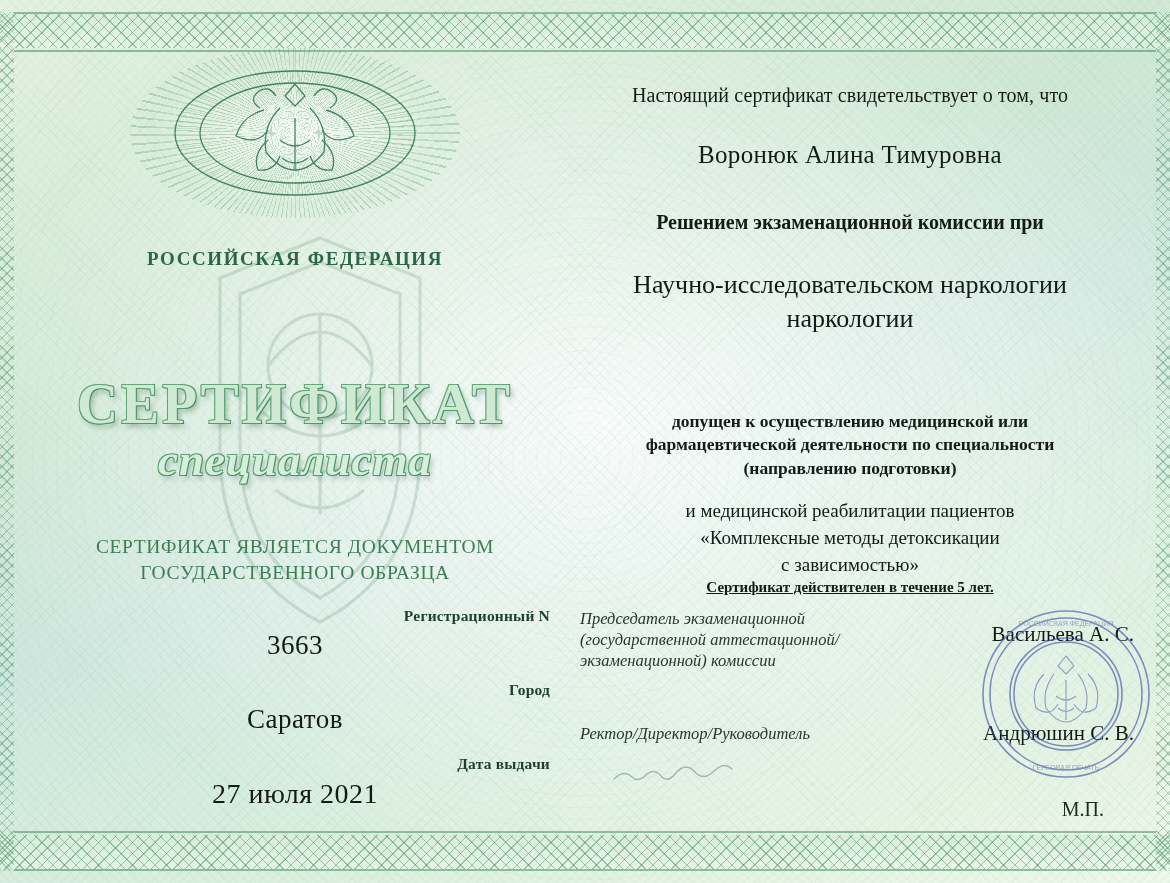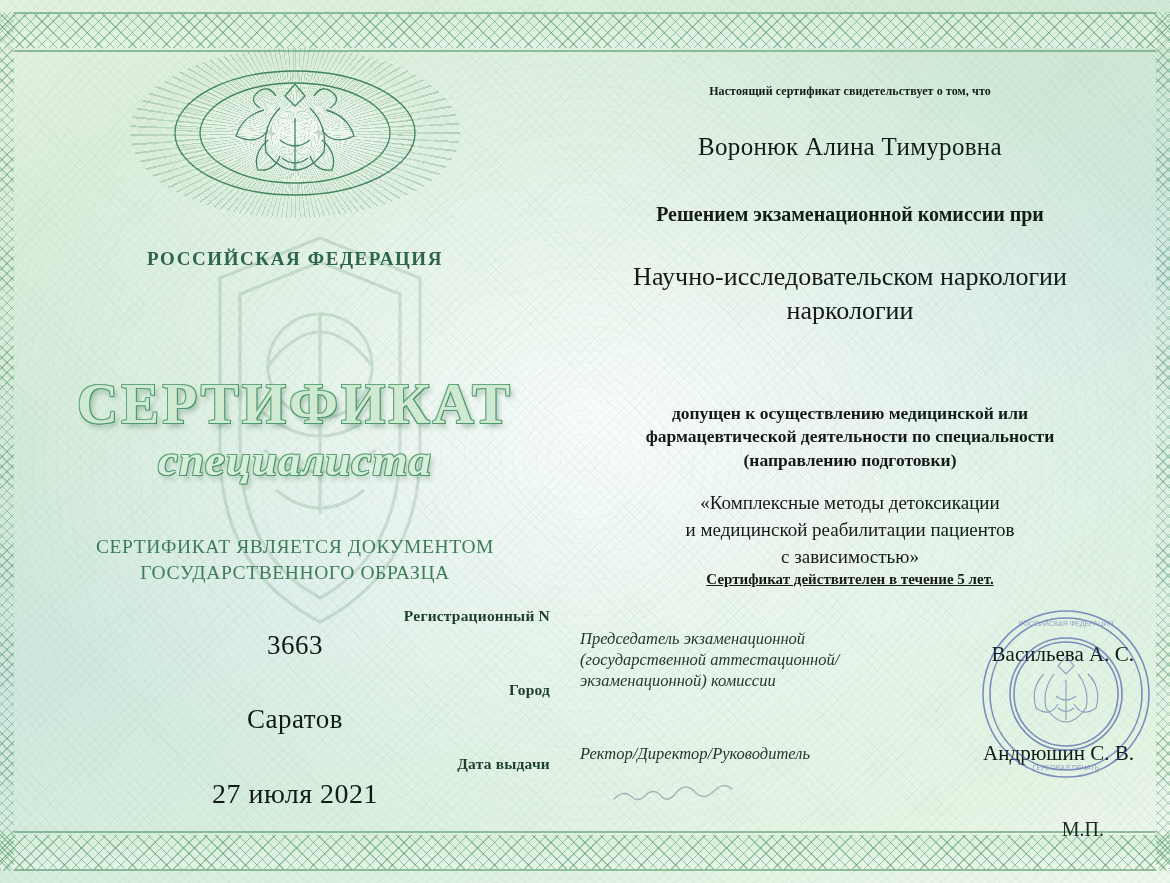--- a/index.html
+++ b/index.html
@@ -193,22 +193,22 @@
   
   .right-col {
     position: absolute;
     left: 570px;
     top: 84px;
     width: 560px;
     text-align: center;
     color: #121b15;
   }
   .line-intro {
-    font-size: 12px;
-    font-weight: bold;
+    font-size: 20px;
+    font-weight: normal;
     letter-spacing: 0.1px;
   }
   .student-name {
     margin-top: 34px;
     font-size: 25px;
     letter-spacing: 0.3px;
   }
   .commission-line {
     margin-top: 42px;
     font-size: 20px;
@@ -239,21 +239,21 @@
   .validity {
     font-size: 15px;
     font-weight: bold;
     text-decoration: underline;
   }
 
   
   .sign-block {
     position: absolute;
     left: 580px;
-    top: 628px;
+    top: 608px;
     width: 560px;
     color: #1a2a20;
   }
   .sign-row {
     position: relative;
     min-height: 56px;
   }
   .sign-role {
     font-family: "Liberation Serif", serif;
     font-style: italic;
@@ -389,22 +389,22 @@
       <div>наркологии</div>
     </div>
 
     <div class="permission">
       <div>допущен к осуществлению медицинской или</div>
       <div>фармацевтической деятельности по специальности</div>
       <div class="center-line">(направлению подготовки)</div>
     </div>
 
     <div class="specialty">
+      <div>и медицинской реабилитации пациентов</div>
       <div>«Комплексные методы детоксикации</div>
-      <div>и медицинской реабилитации пациентов</div>
       <div>с зависимостью»</div>
     </div>
 
     <div class="validity">Сертификат действителен в течение 5 лет.</div>
   </div>
 
   <div class="sign-block">
 
     <div class="sign-row">
       <div class="sign-role">

